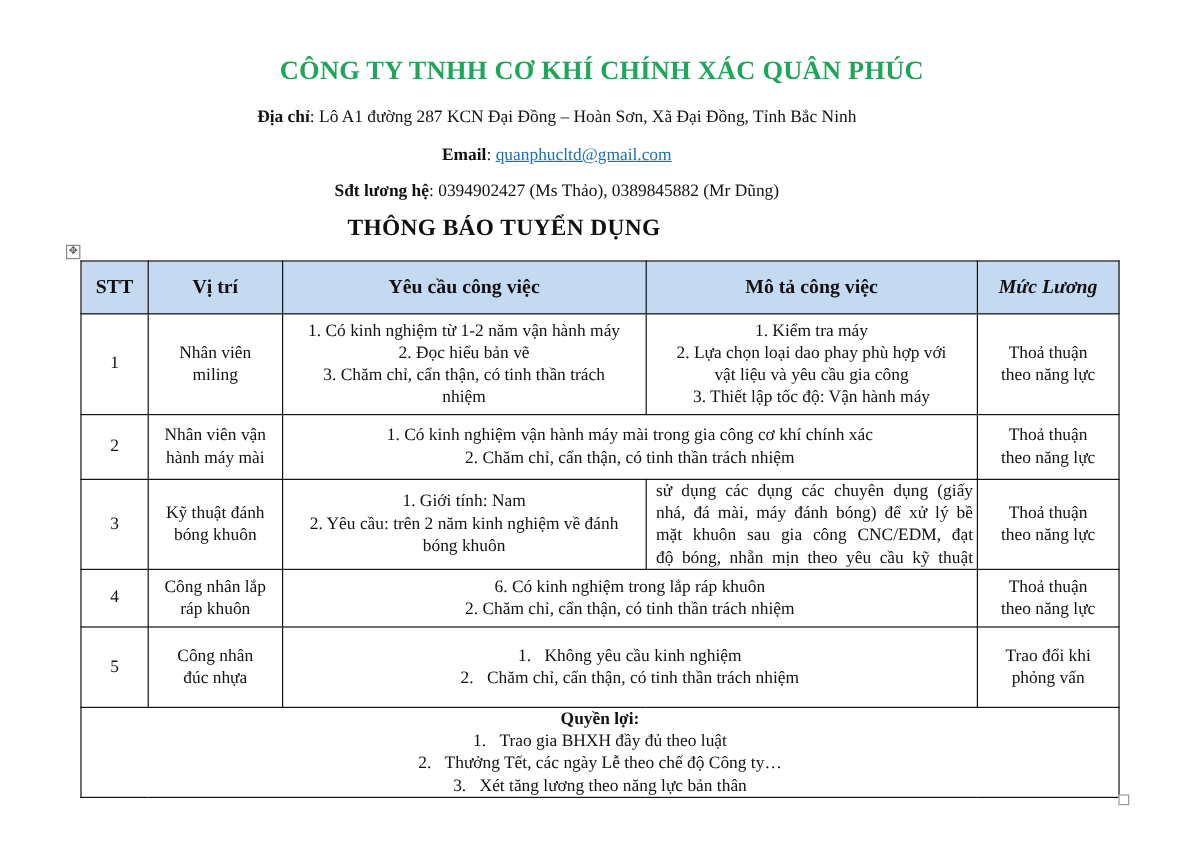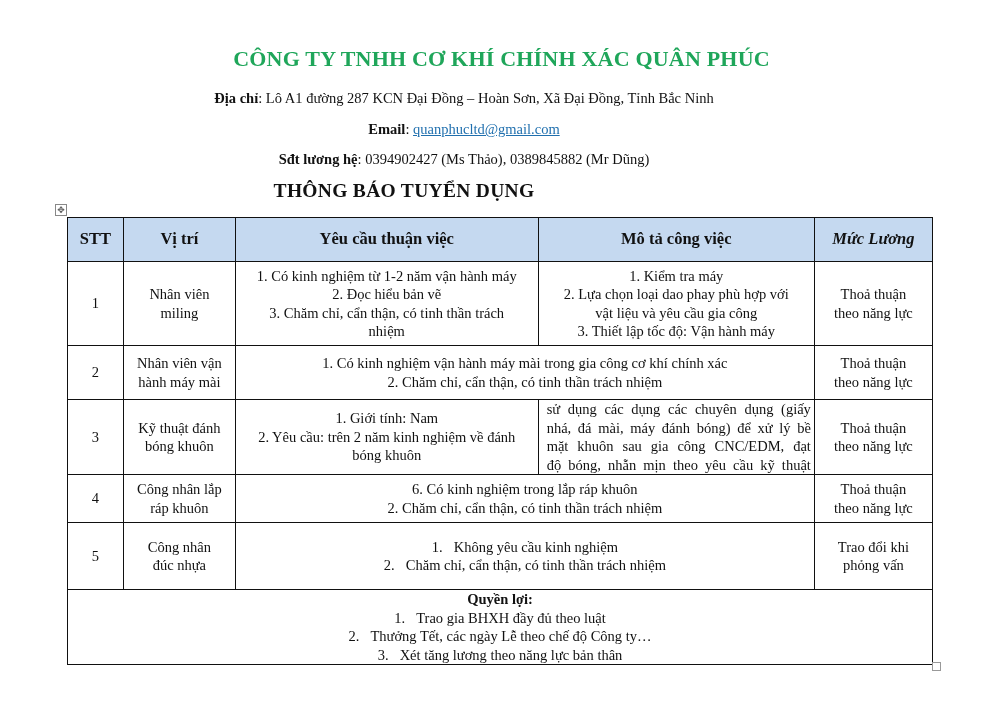--- a/index.html
+++ b/index.html
@@ -37,21 +37,21 @@
     .address { top: 90px; }
     .email { top: 121px; }
     .phone { top: 151px; }
     .email-link {
       color: #1f6fae;
       text-decoration: underline;
     }
     .notice-title {
       position: absolute;
       top: 180px;
-      left: 0;
+      left: 16px;
       width: 808px;
       text-align: center;
       font-size: 19.5px;
       font-weight: bold;
       letter-spacing: 0.3px;
     }
     .move-handle {
       position: absolute;
       left: 55px;
       top: 204px;
@@ -125,21 +125,21 @@
 
 <div class="notice-title">THÔNG BÁO TUYỂN DỤNG</div>
 
 <div class="move-handle">✥</div>
 
 <table class="jobs">
   <thead>
     <tr>
       <th class="col-stt">STT</th>
       <th class="col-pos">Vị trí</th>
-      <th class="col-req">Yêu cầu thuận việc</th>
+      <th class="col-req">Yêu cầu công việc</th>
       <th class="col-desc">Mô tả công việc</th>
       <th class="col-sal">Mức Lương</th>
     </tr>
   </thead>
   <tbody>
 
     <tr class="r1">
       <td>1</td>
       <td>
         <span class="line">Nhân viên</span>

